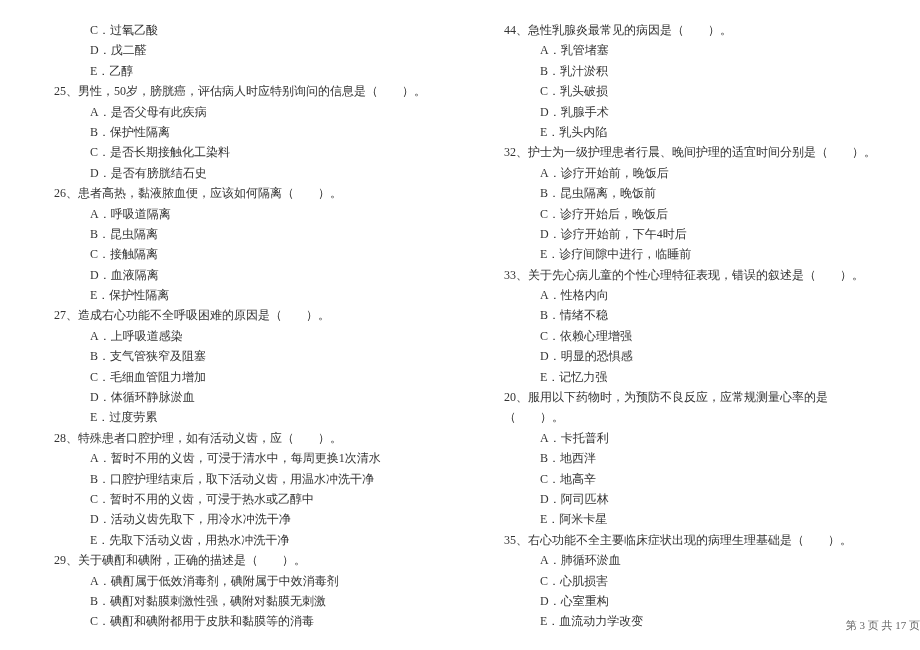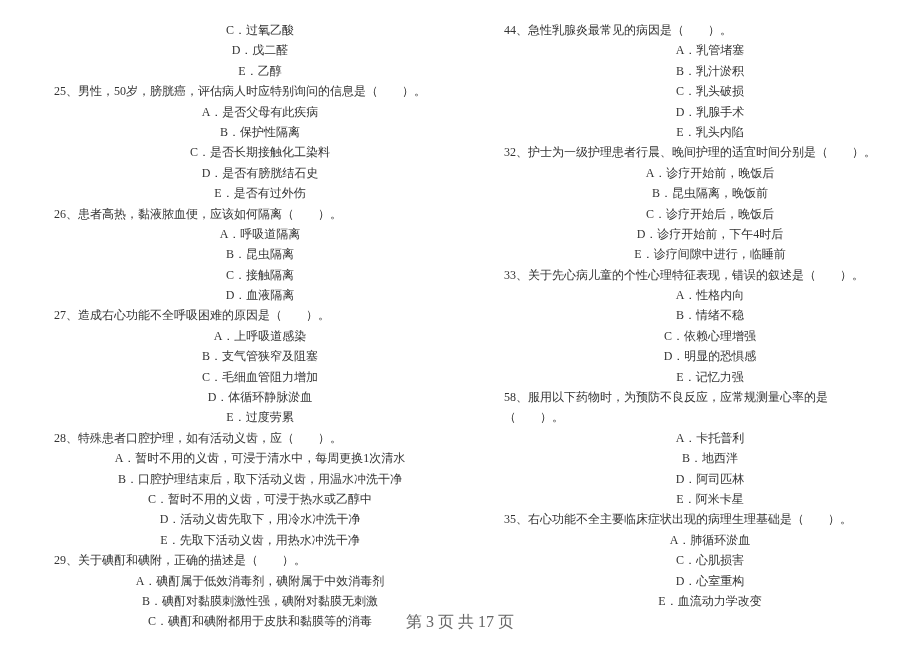--- a/index.html
+++ b/index.html
@@ -17,56 +17,55 @@
     }
     .container {
       display: flex;
       gap: 60px;
     }
     .column {
       flex: 1;
     }
     .option {
       padding-left: 50px;
-      text-align: center;
     }
     .question {
       padding-left: 14px;
     }
     .footer {
       position: absolute;
       bottom: 15px;
       left: 0;
       right: 0;
-      text-align: center;
-      font-size: 16px;
+      text-align: right;
+      font-size: 11px;
       color: #666;
     }
   </style>
 </head>
 <body>
 
 <div class="container">
   <div class="column">
     <div class="option">C．过氧乙酸</div>
     <div class="option">D．戊二醛</div>
     <div class="option">E．乙醇</div>
 
     <div class="question">25、男性，50岁，膀胱癌，评估病人时应特别询问的信息是（　　）。</div>
     <div class="option">A．是否父母有此疾病</div>
     <div class="option">B．保护性隔离</div>
     <div class="option">C．是否长期接触化工染料</div>
     <div class="option">D．是否有膀胱结石史</div>
-    <div class="option">E．是否有过外伤</div>
 
     <div class="question">26、患者高热，黏液脓血便，应该如何隔离（　　）。</div>
     <div class="option">A．呼吸道隔离</div>
     <div class="option">B．昆虫隔离</div>
     <div class="option">C．接触隔离</div>
     <div class="option">D．血液隔离</div>
+    <div class="option">E．保护性隔离</div>
 
     <div class="question">27、造成右心功能不全呼吸困难的原因是（　　）。</div>
     <div class="option">A．上呼吸道感染</div>
     <div class="option">B．支气管狭窄及阻塞</div>
     <div class="option">C．毛细血管阻力增加</div>
     <div class="option">D．体循环静脉淤血</div>
     <div class="option">E．过度劳累</div>
 
     <div class="question">28、特殊患者口腔护理，如有活动义齿，应（　　）。</div>
     <div class="option">A．暂时不用的义齿，可浸于清水中，每周更换1次清水</div>
@@ -97,23 +96,24 @@
     <div class="option">D．诊疗开始前，下午4时后</div>
     <div class="option">E．诊疗间隙中进行，临睡前</div>
 
     <div class="question">33、关于先心病儿童的个性心理特征表现，错误的叙述是（　　）。</div>
     <div class="option">A．性格内向</div>
     <div class="option">B．情绪不稳</div>
     <div class="option">C．依赖心理增强</div>
     <div class="option">D．明显的恐惧感</div>
     <div class="option">E．记忆力强</div>
 
-    <div class="question">58、服用以下药物时，为预防不良反应，应常规测量心率的是（　　）。</div>
+    <div class="question">20、服用以下药物时，为预防不良反应，应常规测量心率的是（　　）。</div>
     <div class="option">A．卡托普利</div>
     <div class="option">B．地西泮</div>
+    <div class="option">C．地高辛</div>
     <div class="option">D．阿司匹林</div>
     <div class="option">E．阿米卡星</div>
 
     <div class="question">35、右心功能不全主要临床症状出现的病理生理基础是（　　）。</div>
     <div class="option">A．肺循环淤血</div>
     <div class="option">C．心肌损害</div>
     <div class="option">D．心室重构</div>
     <div class="option">E．血流动力学改变</div>
 
   </div>

